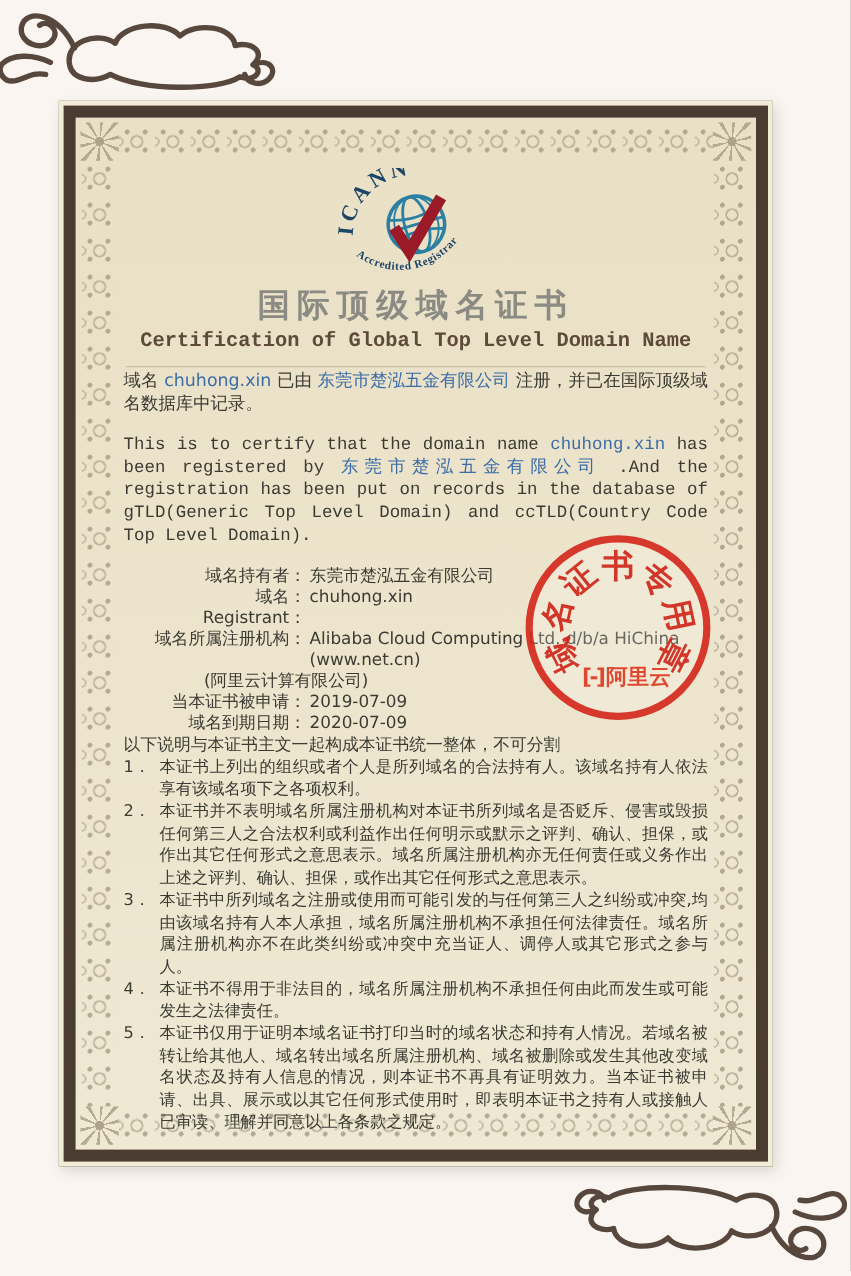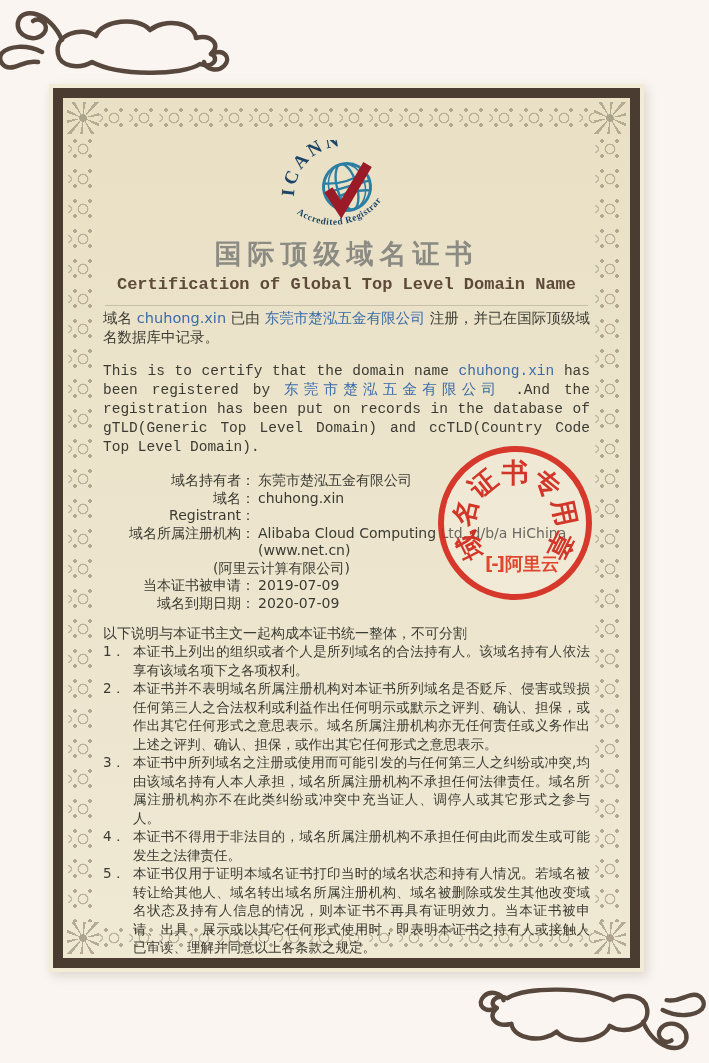--- a/index.html
+++ b/index.html
@@ -49,23 +49,23 @@
 
   .para{font-size:14.5px;line-height:19px;text-align:justify;}
   .intro-zh{margin-top:3px;}
   .intro-en{margin-top:15px;font-family:Liberation Mono, monospace;}
   .lk{color:#3a6ca8;}
 
   .fields{margin-top:15px;font-size:14px;line-height:17.5px;}
   .f-row{display:flex;}
   .f-label{width:152px;text-align:right;white-space:nowrap;}
   .f-value{flex:1;padding-left:3px;}
-  .f-value2{margin-left:110px;}
-
-  .terms-intro{margin-top:12px;font-size:14px;line-height:18px;}
+  .f-value2{margin-left:67px;}
+
+  .terms-intro{font-size:14px;line-height:18px;}
   .terms{font-size:13.5px;line-height:18.5px;}
   .term{display:flex;}
   .t-num{width:30px;flex:none;}
   .t-text{flex:1;text-align:justify;}
 
   
   .stamp{position:absolute;left:375px;top:348px;width:154px;height:154px;opacity:.92;}
   .stamp-ring{position:absolute;inset:0;border:6px solid #d52b1e;border-radius:50%;
     box-sizing:border-box;background:rgba(255,252,248,.25);}
   .stamp-ch{position:absolute;left:50%;top:50%;font-size:27px;font-weight:bold;color:#d0281c;

